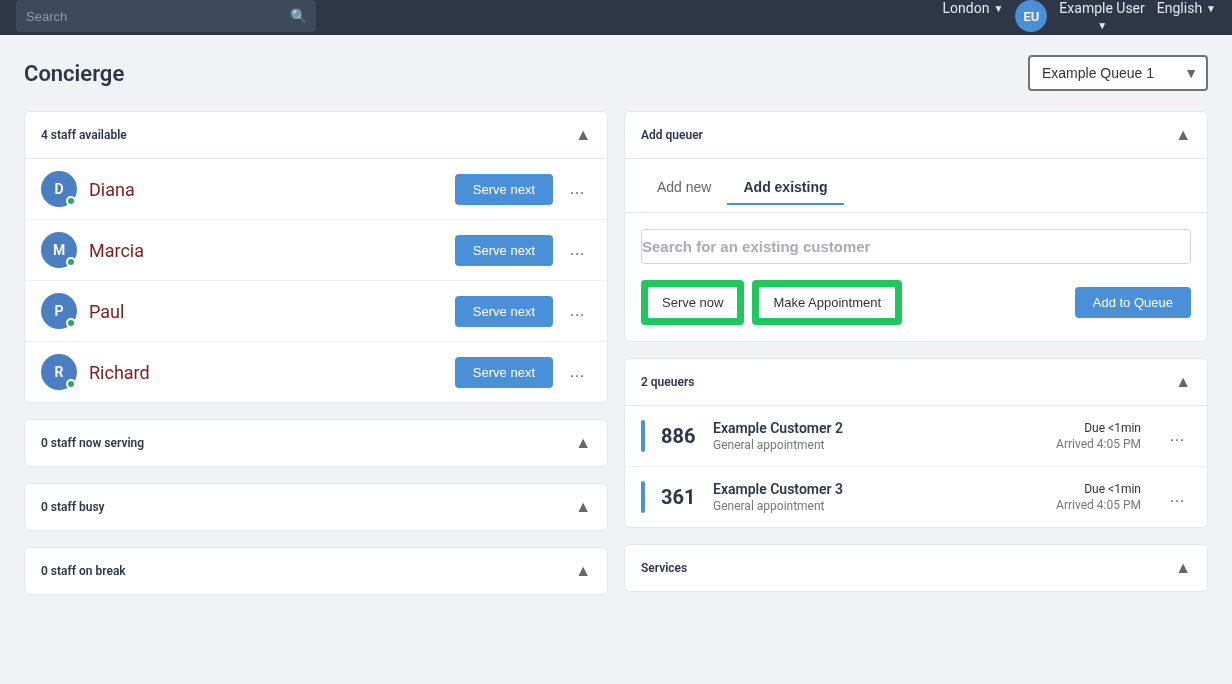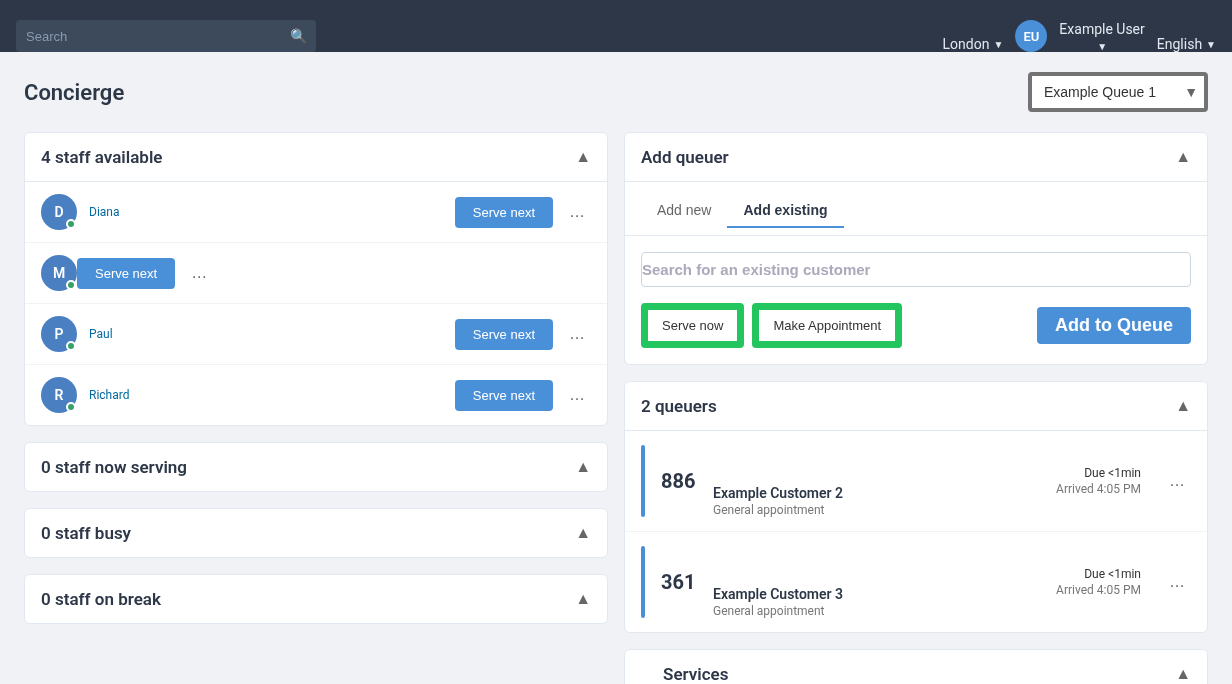--- a/index.html
+++ b/index.html
@@ -1,23 +1,23 @@
 <!DOCTYPE html>
 <html><head>
   <meta charset="utf-8">
   <style>
     * { box-sizing: border-box; margin: 0; padding: 0; }
     body { font-family: -apple-system, BlinkMacSystemFont, 'Segoe UI', Roboto, sans-serif; background: #f0f2f5; color: #333; font-size: 14px; }
 
     
     .top-nav {
       background: #2d3748;
-      height: 52px;
-      display: flex;
-      align-items: flex-end;
+      height: 35px;
+      display: flex;
+      align-items: flex-start;
       padding: 0 16px;
       gap: 12px;
     }
     .search-container {
       flex: 0 0 300px;
       position: relative;
     }
     .search-input {
       width: 100%;
       height: 32px;
@@ -90,21 +90,21 @@
       align-items: center;
       justify-content: space-between;
       margin-bottom: 20px;
     }
     .page-title {
       font-size: 22px;
       font-weight: 600;
       color: #2d3748;
     }
     .queue-select {
-      border: 4px solid #737373;
+      border: 2px solid #737373;
       border-radius: 4px;
       padding: 8px 32px 8px 12px;
       font-size: 14px;
       background: white;
       appearance: none;
       cursor: pointer;
       color: #333;
       min-width: 180px;
       outline: none;
     }
@@ -140,21 +140,21 @@
     .panel-header {
       display: flex;
       align-items: center;
       justify-content: space-between;
       padding: 14px 16px;
       background: white;
       cursor: pointer;
       border-bottom: 1px solid #e2e8f0;
     }
     .panel-header-title {
-      font-size: 17px;
+      font-size: 12px;
       font-weight: 600;
       color: #2d3748;
     }
     .collapse-btn {
       background: none;
       border: none;
       cursor: pointer;
       color: #666;
       font-size: 16px;
     }
@@ -186,22 +186,22 @@
       right: 1px;
       width: 10px;
       height: 10px;
       background: #38a169;
       border-radius: 50%;
       border: 2px solid white;
     }
     .staff-name {
       flex: 1;
       margin-left: 12px;
-      font-size: 12px;
-      color: #0369a1;
+      font-size: 18px;
+      color: #7f1d1d;
     }
     .serve-next-btn {
       background: #4a90d9;
       color: white;
       border: none;
       border-radius: 4px;
       padding: 8px 18px;
       font-size: 13px;
       cursor: pointer;
       font-weight: 500;
@@ -276,58 +276,57 @@
       font-size: 13px;
       cursor: pointer;
       color: #333;
     }
     .btn-primary {
       background: #4a90d9;
       color: white;
       border: none;
       border-radius: 4px;
       padding: 8px 18px;
-      font-size: 18px;
-      cursor: pointer;
-      font-weight: 700;
+      font-size: 13px;
+      cursor: pointer;
+      font-weight: 400;
     }
 
     
     .queuer-row {
       display: flex;
       align-items: center;
       padding: 14px 16px;
       border-bottom: 1px solid #f0f2f5;
       gap: 12px;
     }
     .queuer-row:last-child { border-bottom: none; }
     .queuer-number {
       font-size: 20px;
       font-weight: 700;
       color: #2d3748;
       min-width: 40px;
     }
-    .queuer-info { flex: 1; margin-top: 40px; }
+    .queuer-info { flex: 1; }
     .queuer-name { font-size: 14px; font-weight: 600; color: #2d3748; }
     .queuer-type { font-size: 12px; color: #777; margin-top: 2px; }
     .queuer-timing { text-align: right; }
     .queuer-due { font-size: 12px; color: #333; }
     .queuer-arrived { font-size: 12px; color: #777; margin-top: 2px; }
     .queuer-left-bar {
       width: 4px;
       background: #4a90d9;
       align-self: stretch;
       border-radius: 2px;
       margin-right: 4px;
     }
 
     
     .services-panel-header {
       border-bottom: none;
-      margin-left: 22px;
     }
   </style>
 </head>
 <body>
 
 <nav class="top-nav">
   <div class="search-container">
     <input class="search-input" type="text" placeholder="Search" style="">
     <button class="search-icon-btn">🔍</button>
   </div>
@@ -376,20 +375,21 @@
             </div>
             <span class="staff-name">Diana</span>
             <button class="serve-next-btn">Serve next</button>
             <button class="more-btn">…</button>
           </div>
           <div class="staff-row">
             <div class="staff-avatar" style="background:#4a7fc1">
               <span>M</span>
               <span class="online-dot"></span>
             </div>
+            <span class="staff-name">Marcia</span>
             <button class="serve-next-btn">Serve next</button>
             <button class="more-btn">…</button>
           </div>
           <div class="staff-row">
             <div class="staff-avatar" style="background:#4a7fc1">
               <span>P</span>
               <span class="online-dot"></span>
             </div>
             <span class="staff-name">Paul</span>
             <button class="serve-next-btn">Serve next</button>

